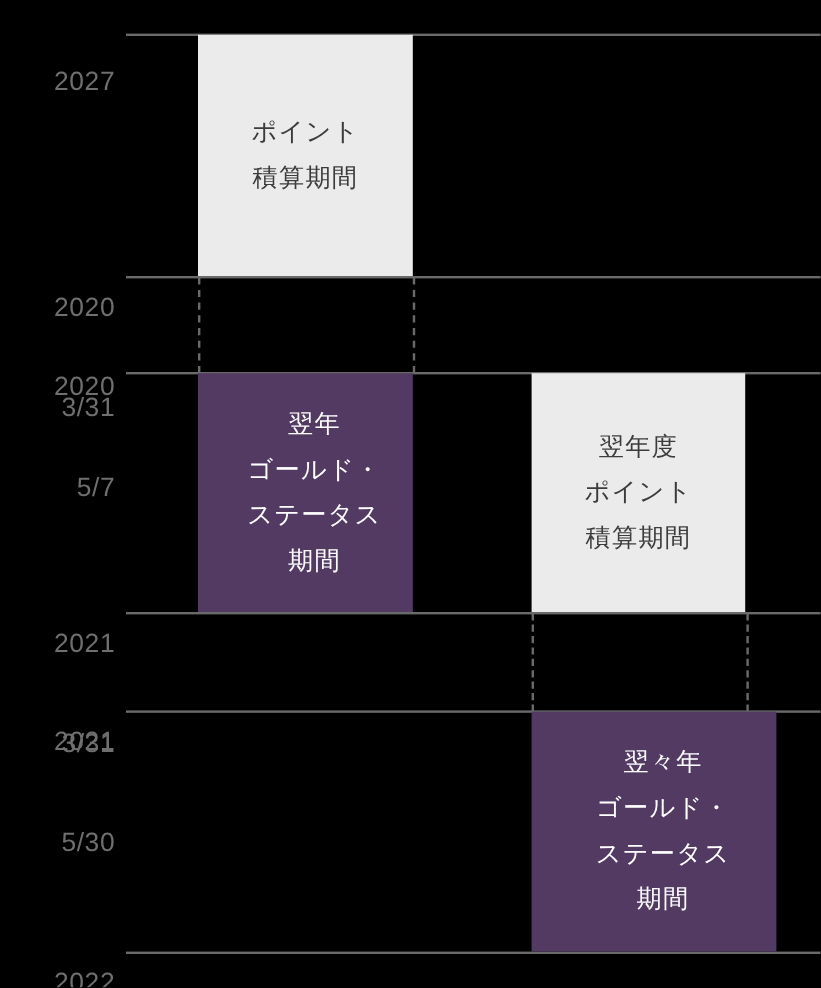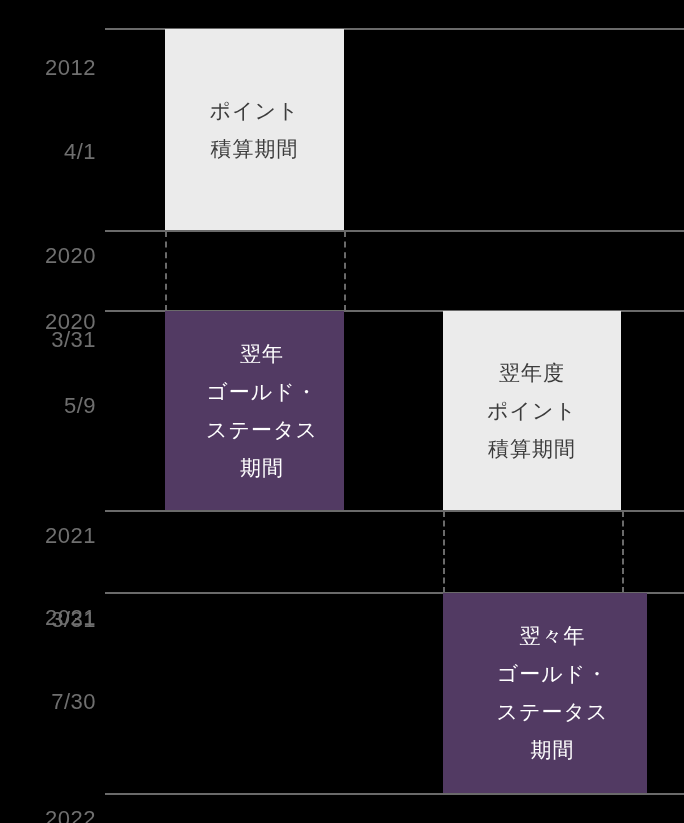--- a/index.html
+++ b/index.html
@@ -71,42 +71,41 @@
     padding-left: 15px;
   }
   .block .tline { display: block; white-space: nowrap; }
 </style>
 </head>
 <body>
 
 <div id="chart">
 
   <div class="axis-label" style="left:0px; top:-2px;">
-    <span class="yr">2012</span>
-    <span class="md">4/1</span>
+    <span class="yr">2027</span>
   </div>
 
   <div class="axis-label" style="left:0px; top:186px;">
     <span class="yr">2020</span>
     <span class="md">3/31</span>
   </div>
 
   <div class="axis-label" style="left:0px; top:252px;">
     <span class="yr">2020</span>
-    <span class="md">5/9</span>
+    <span class="md">5/7</span>
   </div>
 
   <div class="axis-label" style="left:0px; top:466px;">
     <span class="yr">2021</span>
     <span class="md">3/31</span>
   </div>
 
   <div class="axis-label" style="left:0px; top:548px;">
     <span class="yr">2021</span>
-    <span class="md">7/30</span>
+    <span class="md">5/30</span>
   </div>
 
   <div class="axis-label" style="left:0px; top:749px;">
     <span class="yr">2022</span>
     
   </div>
 
   <div class="hline" style="top:28px;"></div>
   <div class="hline" style="top:230px;"></div>
   <div class="hline" style="top:310px;"></div>

